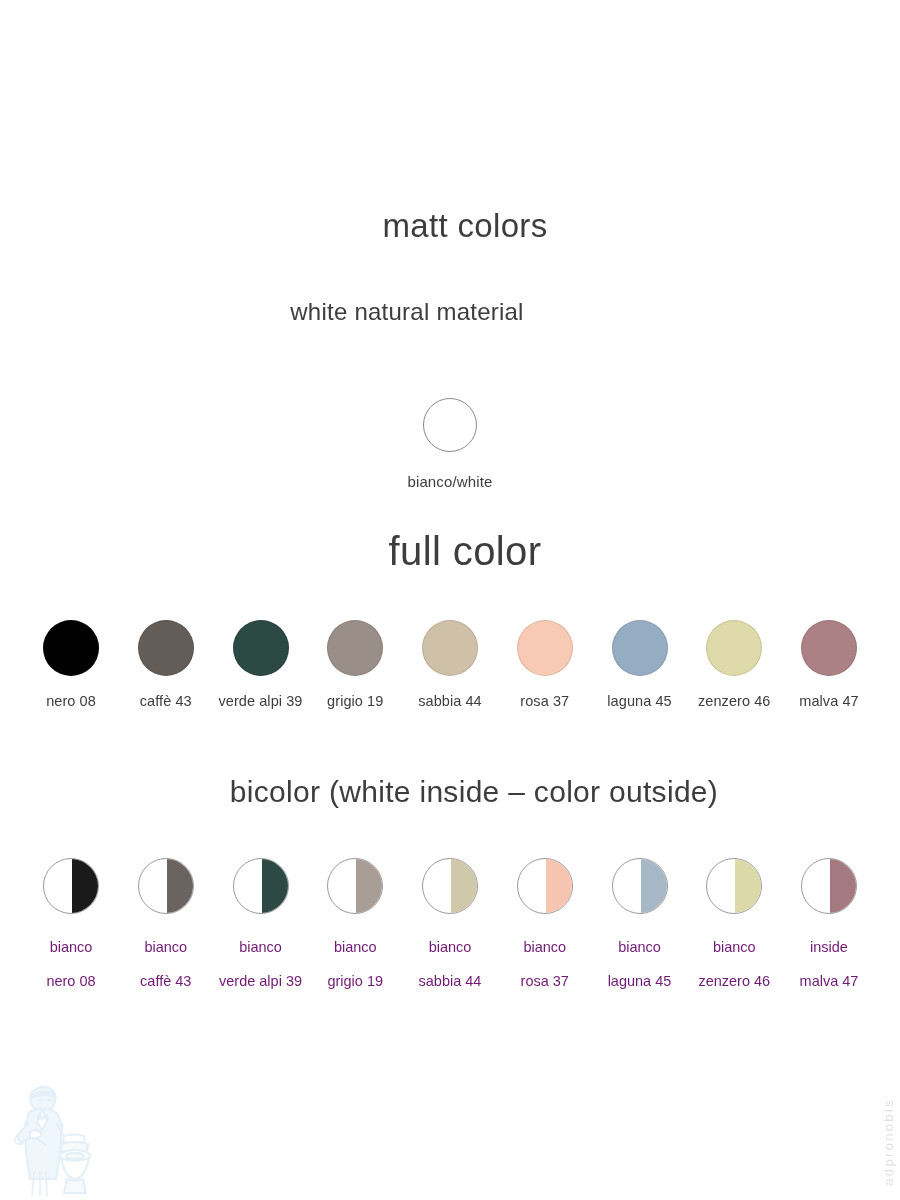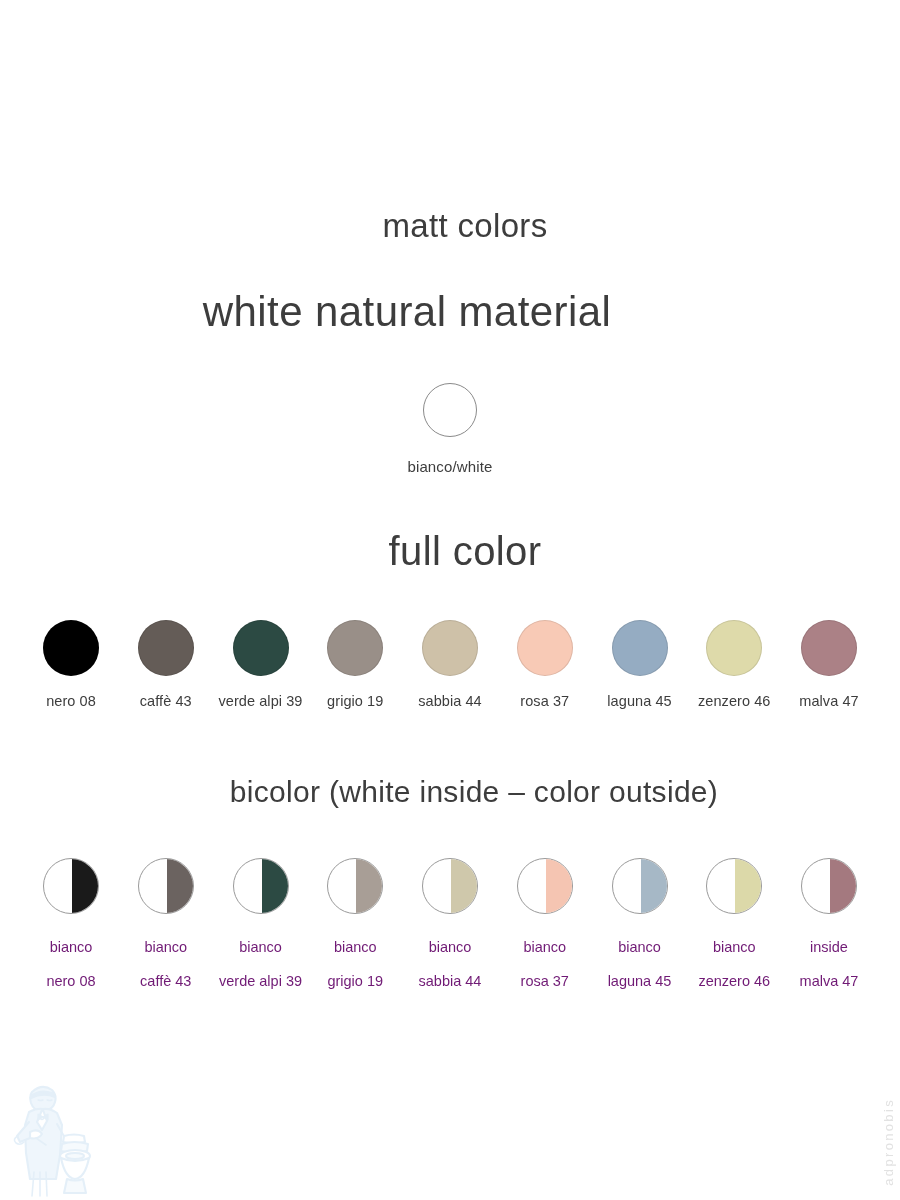--- a/index.html
+++ b/index.html
@@ -37,21 +37,21 @@
     left: 0;
     width: 900px;
     font-size: 33px;
     line-height: 44px;
   }
   .h-white-nat {
     position: absolute;
     top: 290px;
     left: 0;
     width: 784px;
-    font-size: 42px;
+    font-size: 24px;
     line-height: 44px;
   }
   .h-full {
     position: absolute;
     top: 529px;
     left: 0;
     width: 900px;
     font-size: 40px;
     line-height: 44px;
   }
@@ -60,21 +60,21 @@
     top: 770px;
     left: 9px;
     width: 900px;
     font-size: 30px;
     line-height: 44px;
   }
 
   
   .white-block {
     position: absolute;
-    top: 383px;
+    top: 398px;
     left: 0;
     width: 900px;
     text-align: center;
   }
   .circle-white {
     width: 54px;
     height: 54px;
     border-radius: 50%;
     background: #ffffff;
     border: 1px solid #8a8a8a;

